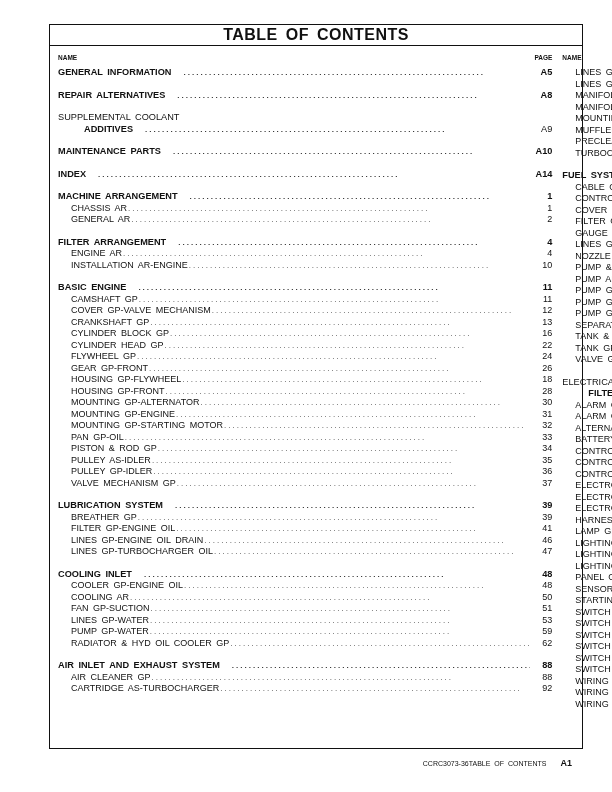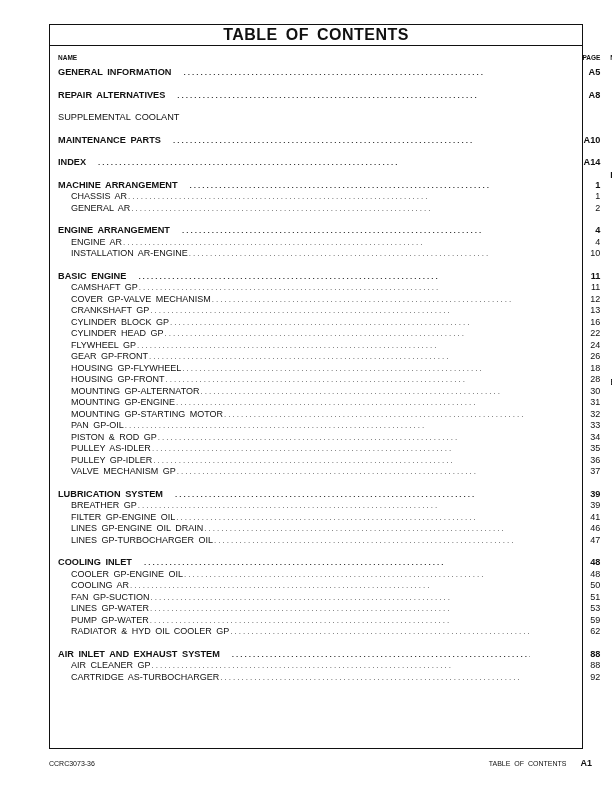--- a/index.html
+++ b/index.html
@@ -16,27 +16,27 @@
              height:14px; line-height:10px; }
   .entry { display:flex; align-items:baseline; font-size:9px; line-height:11.5px;
            white-space:nowrap; word-spacing:2px; }
   .entry .name { flex:0 0 auto; }
   .entry .dots { flex:1 1 auto; overflow:hidden; margin:0 1px; letter-spacing:1.9px;
                  color:#333; font-size:8px; }
   .entry .dots::before { content:". . . . . . . . . . . . . . . . . . . . . . . . . . . . . . . . . . . . . . . . . . . . . . . . . . . . . . . . . . . . . . . . . . . . . . ."; letter-spacing:-1.1px; }
   .entry .page { flex:0 0 auto; text-align:right; }
   .entry.sub { padding-left:13px; }
   .entry.main { font-weight:bold; font-size:9.2px;gap:11px; }
-  .entry.main .page { font-weight:bold;margin-left:48px; }
+  .entry.main .page { font-weight:bold; }
   .entry.normalpage .page { font-weight:normal; }
   .section { margin-bottom:11px; }
   .section.tight { margin-bottom:0; }
   .cont-line { font-size:9.2px; font-weight:normal; line-height:11.5px; word-spacing:2px; }
-  .footer { position:absolute; top:758px; left:49px; right:20px; font-size:7px;
-            display:flex; justify-content:space-between; align-items:baseline; }
+  .footer { position:absolute; top:758px; left:49px; right:40px; font-size:7px;
+            display:flex; justify-content:flex-end; align-items:baseline; }
   .footer .right { display:flex; gap:14px; align-items:baseline; word-spacing:2px; }
   .footer .pagenum { font-weight:bold; font-size:9px; }
 </style>
 </head>
 <body>
 
 <div class="frame">
   <div class="title">TABLE OF CONTENTS</div>
   <div class="cols">
 
@@ -55,20 +55,25 @@
       </div>
       <div class="section">
         <div class="entry main">
           <span class="name">REPAIR ALTERNATIVES</span>
             <span class="dots"></span>
             <span class="page">A8</span>
         </div>
       </div>
       <div class="section">
         <div class="cont-line">SUPPLEMENTAL COOLANT</div>
+        <div class="entry main normalpage" style="padding-left:26px">
+          <span class="name">ADDITIVES</span>
+            <span class="dots"></span>
+            <span class="page">A9</span>
+        </div>
       </div>
       <div class="section">
         <div class="entry main">
           <span class="name">MAINTENANCE PARTS</span>
             <span class="dots"></span>
             <span class="page">A10</span>
         </div>
       </div>
       <div class="section">
         <div class="entry main">
@@ -90,21 +95,21 @@
             <span class="page">1</span>
           </div>
           <div class="entry sub">
             <span class="name">GENERAL AR</span>
             <span class="dots"></span>
             <span class="page">2</span>
           </div>
         </div>
       <div class="section">
           <div class="entry main">
-            <span class="name">ENGINE ARRANGEMENT</span>
+            <span class="name">FILTER ARRANGEMENT</span>
             <span class="dots"></span>
             <span class="page">4</span>
           </div>
           <div class="entry sub">
             <span class="name">ENGINE AR</span>
             <span class="dots"></span>
             <span class="page">4</span>
           </div>
           <div class="entry sub">
             <span class="name">INSTALLATION AR-ENGINE</span>

